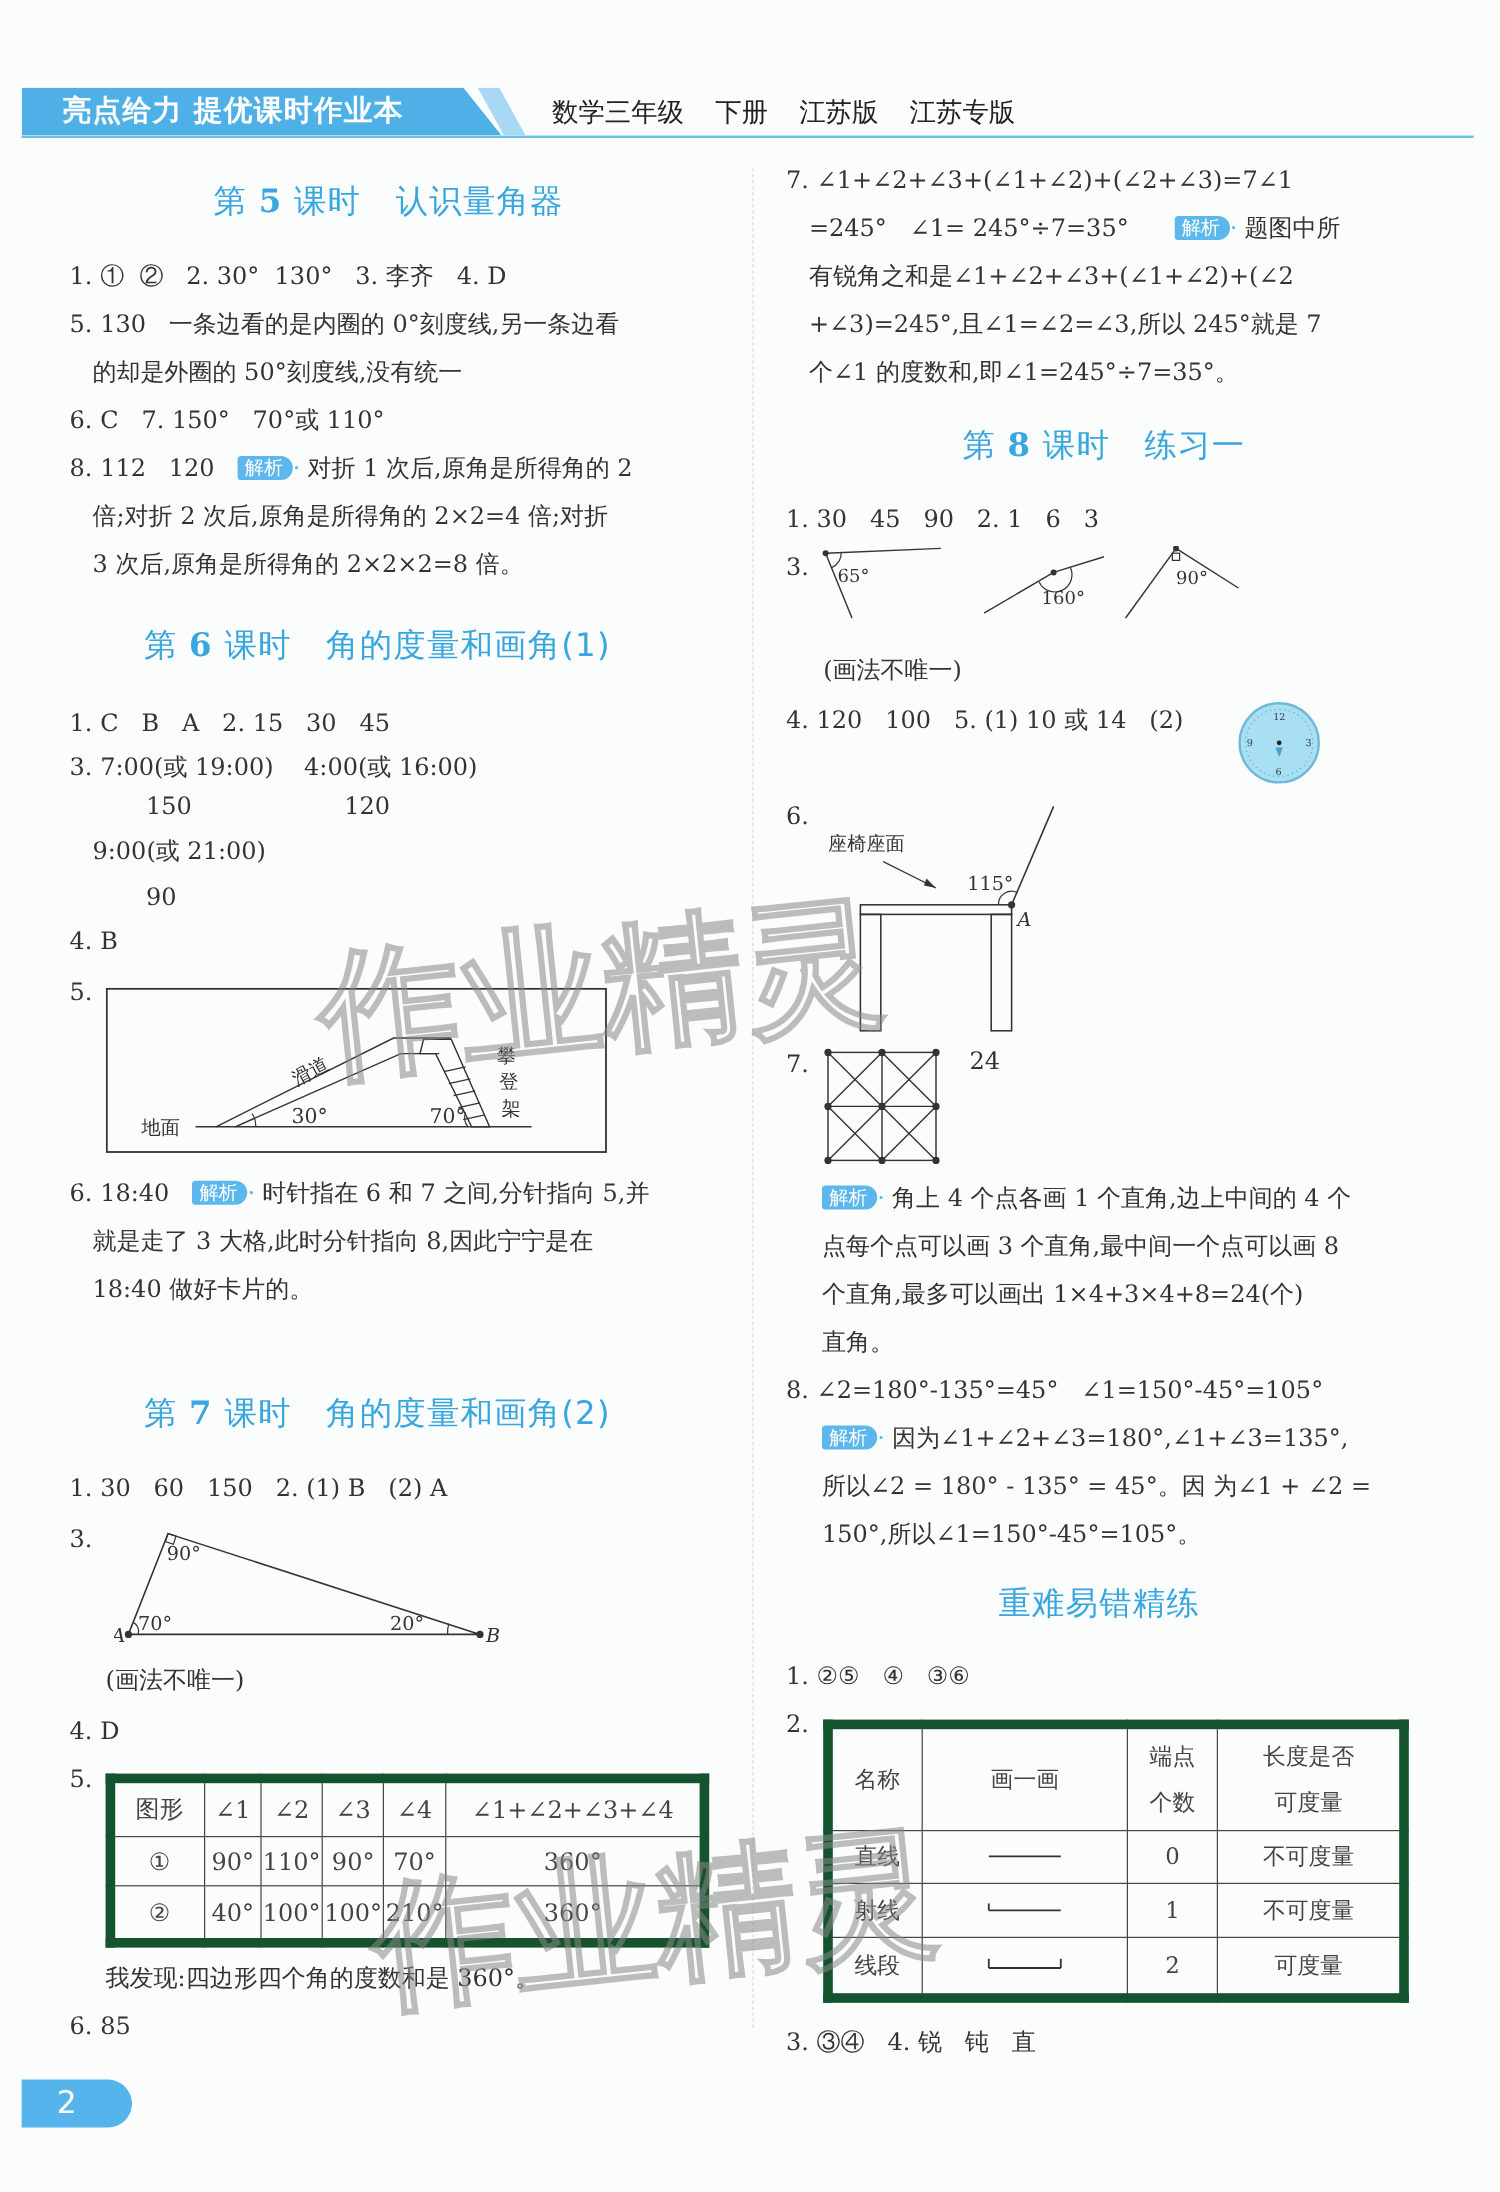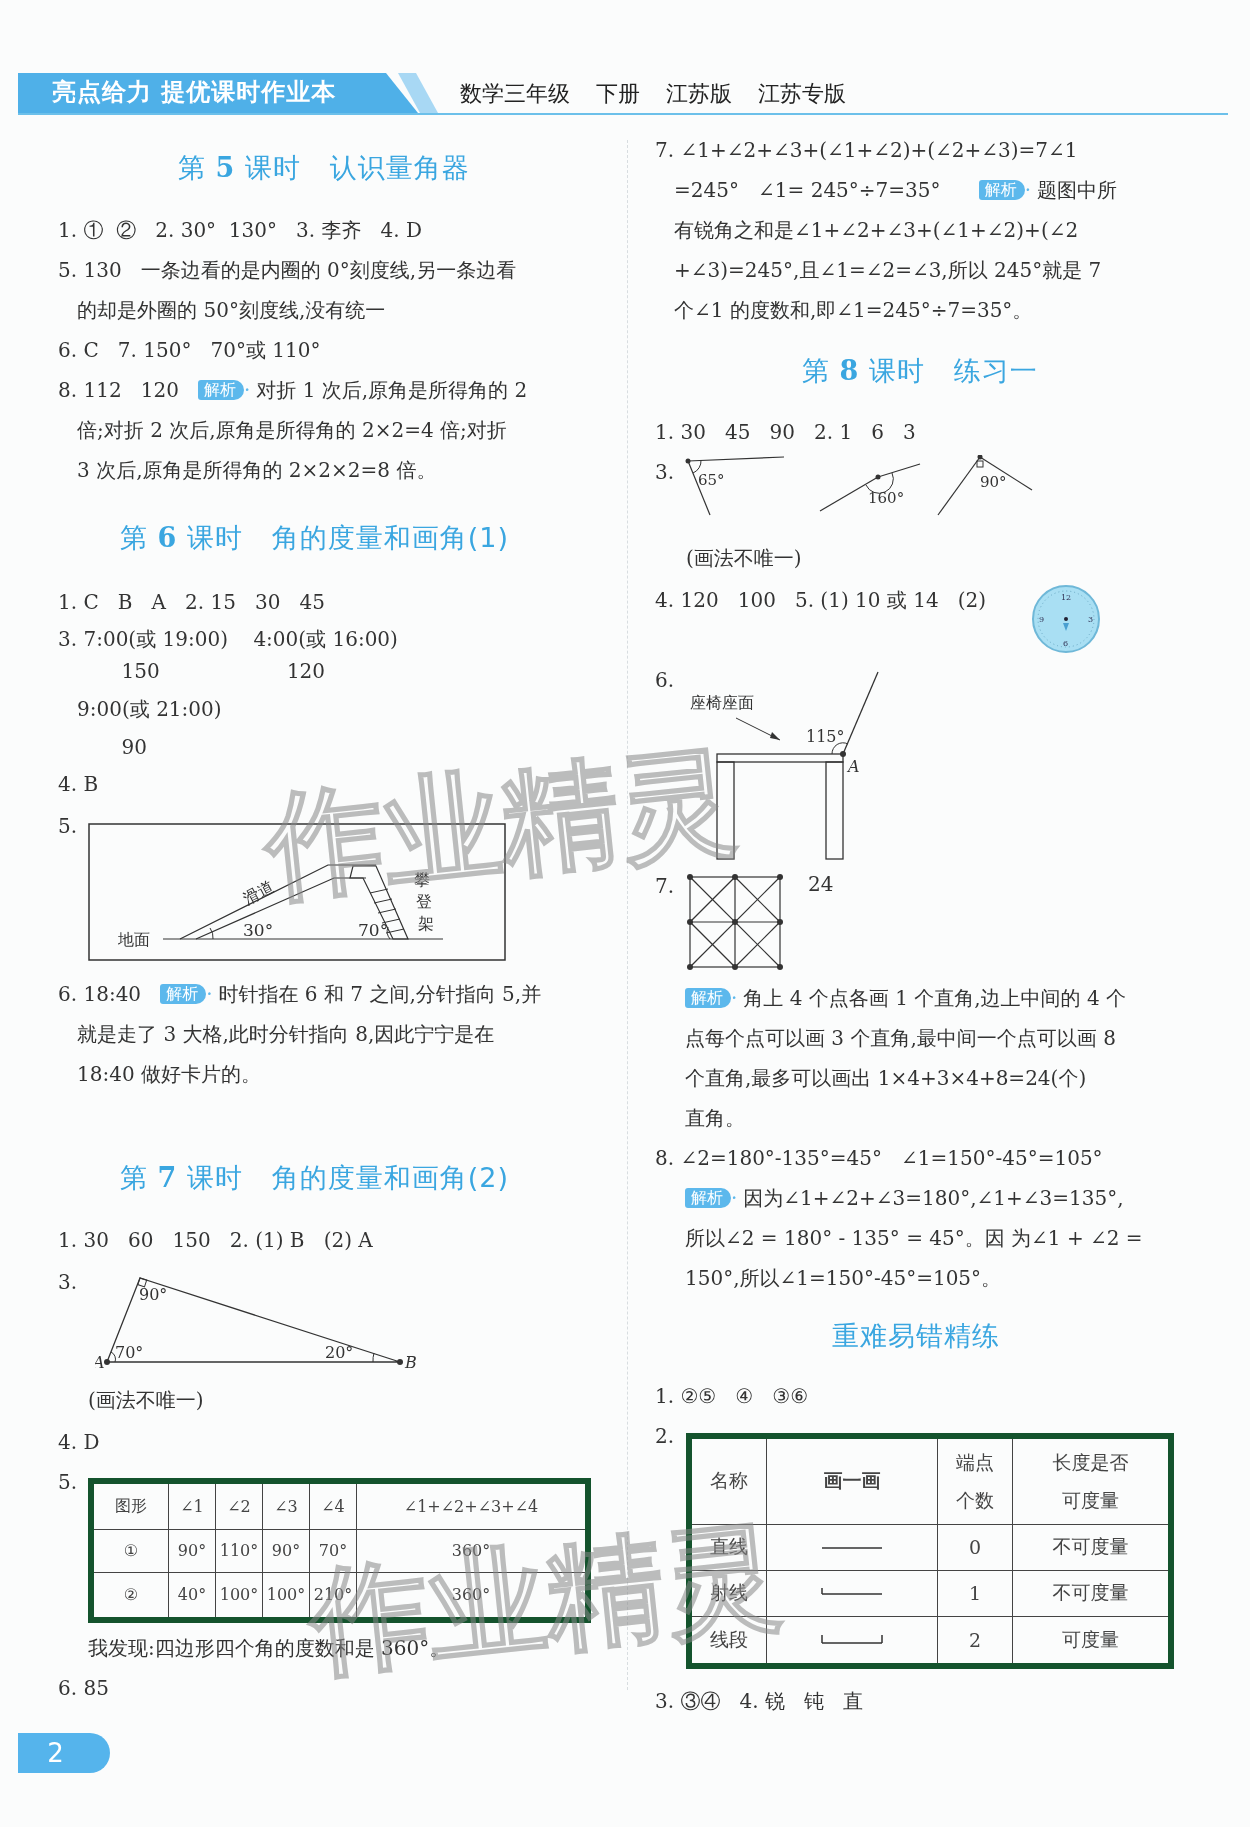--- a/index.html
+++ b/index.html
@@ -23,23 +23,23 @@
   .col-div { left:627px; top:140px; width:0; height:1550px; border-left:1px dashed #d8dde0; }
 
   .sec-title { color:#3aa6e0; font-family:"DejaVu Sans","Liberation Sans",sans-serif;
     font-size:27px; letter-spacing:1px; white-space:pre; }
   .sec-title b { font-family:"DejaVu Serif","Liberation Serif",serif; }
   .line { font-size:20px; line-height:40px; white-space:pre; color:#333; }
   .badge { display:inline-block; background:#5cb8ec; color:#fff; font-family:"DejaVu Sans","Liberation Sans",sans-serif;
     font-size:16px; line-height:20px; padding:0 8px 0 6px; border-radius:3px 10px 10px 3px; vertical-align:2px; }
   .badge-dot { color:#5cb8ec; margin-right:6px; }
 
-  table.ans { border-collapse:collapse; font-size:16px; background:transparent; }
+  table.ans { border-collapse:collapse; font-size:20px; background:transparent; }
   table.ans td { border:1px solid #444; text-align:center; color:#444; }
-  table.ans { border:6px solid #14532d; }
+  table.ans { border:8px solid #14532d; }
 
   .page-tab { left:18px; top:1733px; width:92px; height:40px; background:#55b4ec; border-radius:0 20px 20px 0; }
   .page-num { left:18px; top:1733px; width:75px; height:40px; line-height:40px; text-align:center;
     color:#fff; font-family:"DejaVu Sans","Liberation Sans",sans-serif; font-size:26px; }
 
   .watermark { color:transparent; -webkit-text-stroke:1.5px #888; font-family:"DejaVu Sans","Liberation Sans",sans-serif;
     font-weight:bold; opacity:0.55; white-space:pre; }
   svg text { font-family:"DejaVu Serif","Liberation Serif",serif; }
 </style>
 </head>
@@ -256,21 +256,21 @@
 </div>
 
 <div class="abs sec-title" style="left:832px; top:1318px;">重难易错精练</div>
 <div class="abs line" style="left:655px; top:1376px;">1. ②⑤   ④   ③⑥</div>
 <div class="abs line" style="left:655px; top:1416px;">2.</div>
 
 <table class="abs ans" style="left:686px; top:1433px; width:488px; height:236px; font-size:19px;">
   <tbody>
       <tr style="height:88px;">
     <td style="width:72px;">名称</td>
-    <td style="width:168px;font-weight:bold;">画一画</td>
+    <td style="width:168px;">画一画</td>
     <td style="width:72px; white-space:pre-line; line-height:38px;">端点
 个数</td>
     <td style="white-space:pre-line; line-height:38px;">长度是否
 可度量</td>
   </tr>
   <tr>
     <td>直线</td>
     <td><svg width="80" height="12">
             <line x1="10" y1="6" x2="70" y2="6" stroke="#333" stroke-width="1.5"></line>
           </svg></td>

